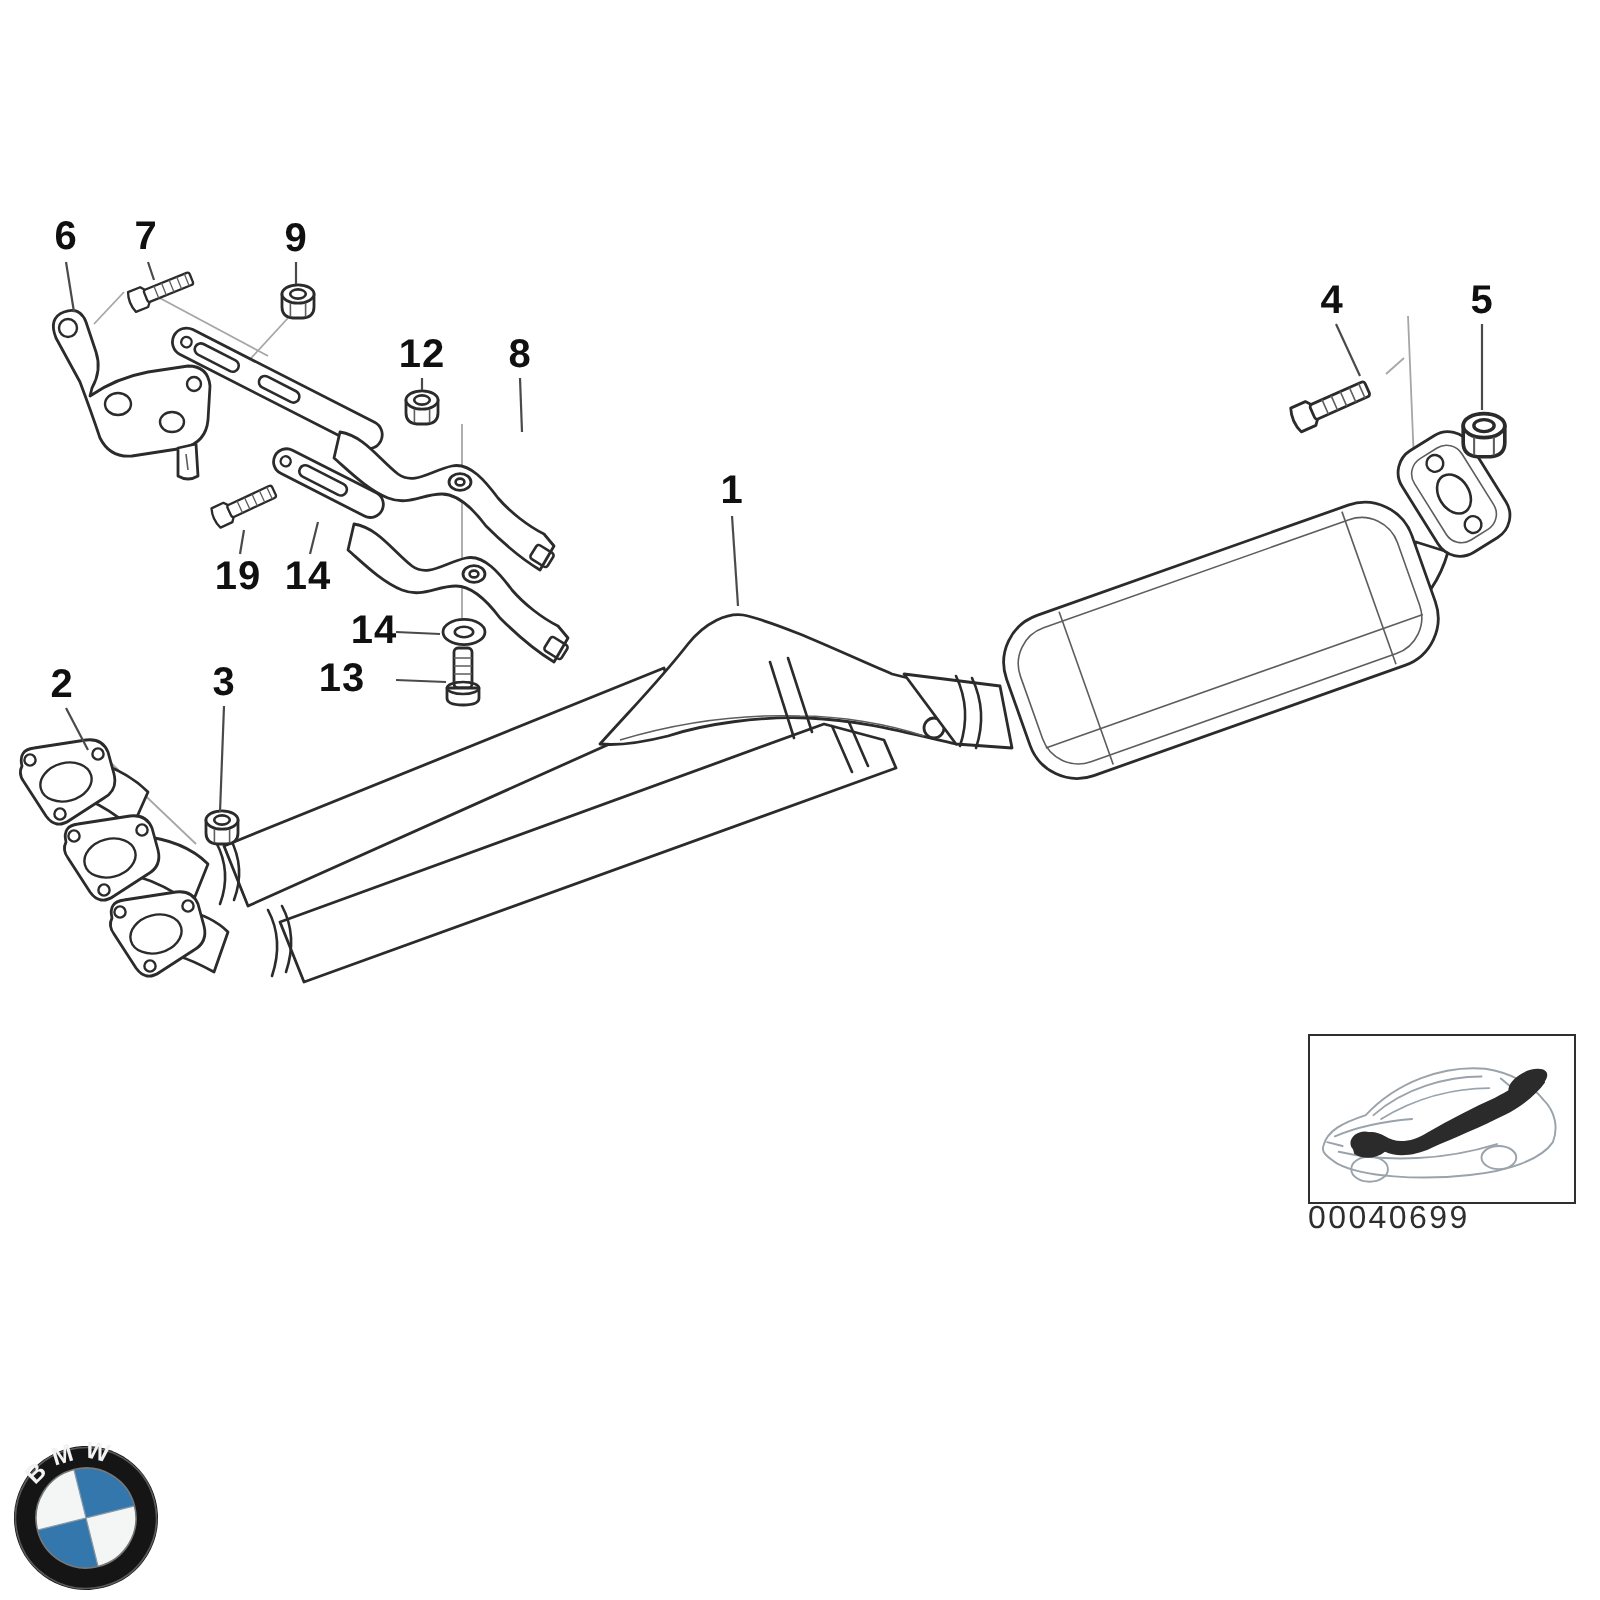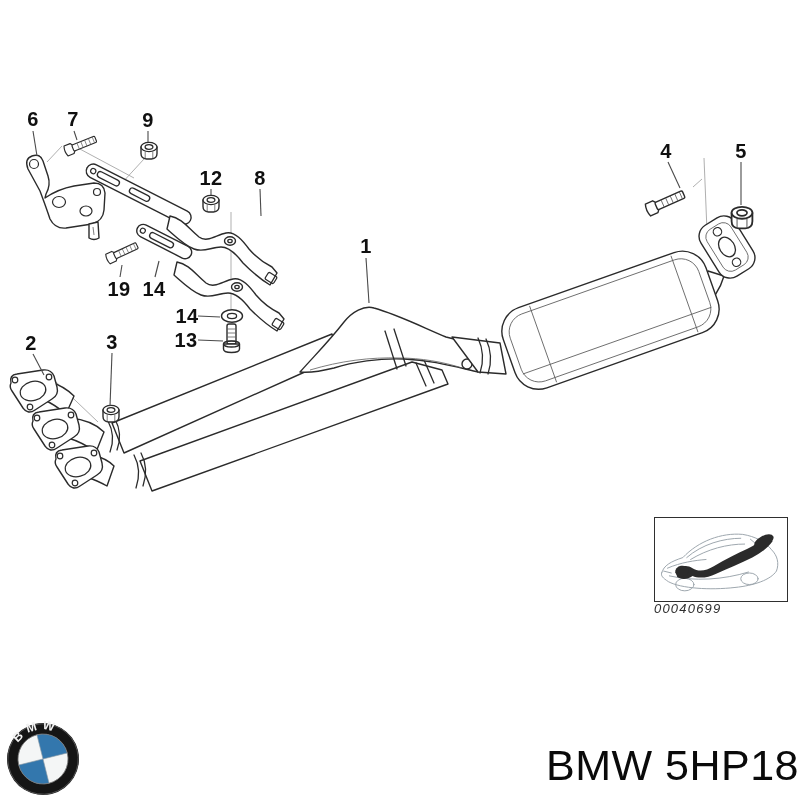--- a/index.html
+++ b/index.html
@@ -15,22 +15,22 @@
   .asm{fill:none;stroke:#a6a6a6;stroke-width:.9;}
   .ldr{fill:none;stroke:#4a4a4a;stroke-width:1.1;}
   .hole{fill:#ffffff;stroke:#2b2b2b;stroke-width:1.2;}
   .dark{fill:#2b2b2b;stroke:none;}
 
   .callout{position:absolute;transform:translate(-50%,-50%);
            font-weight:bold;font-size:20px;color:#101010;letter-spacing:.5px;}
 
   .thumb{position:absolute;left:654px;top:517px;width:134px;height:85px;
          border:1.4px solid #2f2f2f;background:#fff;box-sizing:border-box;}
-  .thumb-code{position:absolute;left:654px;top:601px;font-size:13px;
-              letter-spacing:1.2px;color:#2e2e2e;font-style:italic;}
+  .thumb-code{position:absolute;left:654px;top:601px;font-size:16px;
+              letter-spacing:1.2px;color:#2e2e2e;}
   .car{stroke:#9aa3ab;stroke-width:1;fill:none;stroke-linejoin:round;stroke-linecap:round;}
 
   .roundel{position:absolute;left:5px;top:721px;}
   .model-title{position:absolute;left:546px;top:741px;font-size:43px;
                letter-spacing:.5px;color:#0a0a0a;white-space:nowrap;}
 </style>
 </head>
 <body>
 
 <div class="page">
@@ -199,21 +199,21 @@
   <div class="callout" style="left:112px;top:342px">3</div>
   <div class="callout" style="left:666px;top:151px">4</div>
   <div class="callout" style="left:741px;top:151px">5</div>
   <div class="callout" style="left:33px;top:119px">6</div>
   <div class="callout" style="left:73px;top:119px">7</div>
   <div class="callout" style="left:260px;top:178px">8</div>
   <div class="callout" style="left:148px;top:120px">9</div>
   <div class="callout" style="left:154px;top:289px">14</div>
   <div class="callout" style="left:119px;top:289px">19</div>
   <div class="callout" style="left:211px;top:178px">12</div>
-  <div class="callout" style="left:186px;top:340px">13</div>
+  <div class="callout" style="left:171px;top:340px">13</div>
   <div class="callout" style="left:187px;top:316px">14</div>
 
   <div class="thumb">
     <svg width="131" height="82" viewBox="0 0 134 85">
       <path class="car" d="M 6,57 C 8,49 16,45 28,41 C 44,24 68,15 90,17 C 103,19 114,25 120,33 C 126,39 128,47 125,55 C 119,64 102,70 82,72 C 56,75 26,73 13,66 C 7,62 5,60 6,57 Z"></path>
       <path class="car" d="M 32,41 C 48,27 70,21 88,21 M 98,22 L 110,32"></path>
       <path class="car" d="M 36,43 C 54,32 74,27 92,27"></path>
       <path class="car" d="M 14,60 C 40,66 70,64 96,56"></path>
       <path class="car" d="M 12,52 C 26,46 40,44 52,43 M 8,55 L 16,57"></path>
       <ellipse class="car" cx="30" cy="69" rx="9.5" ry="6.5"></ellipse>
@@ -234,15 +234,14 @@
       <path d="M 0,0 L -25,0 A 25,25 0 0 0 0,25 Z" fill="#3377ad"></path>
       <path d="M -25,0 H 25 M 0,-25 V 25" stroke="#8a9aa5" stroke-width="0.6" fill="none"></path>
       <circle r="25" fill="none" stroke="#777" stroke-width="0.8"></circle>
       <text font-family="Liberation Sans, sans-serif" font-size="12.5" font-weight="bold" fill="#f2f2f2" letter-spacing="4.5" text-anchor="middle">
         <textPath href="#lgArc" startOffset="50%">BMW</textPath>
       </text>
       <path id="lgArc" d="M -29.5,0 A 29.5,29.5 0 0 1 29.5,0" fill="none"></path>
     </g>
   </svg>
 
-  <div class="model-title">BMW 5HP18</div>
 
 </div>
 
 </body></html>

